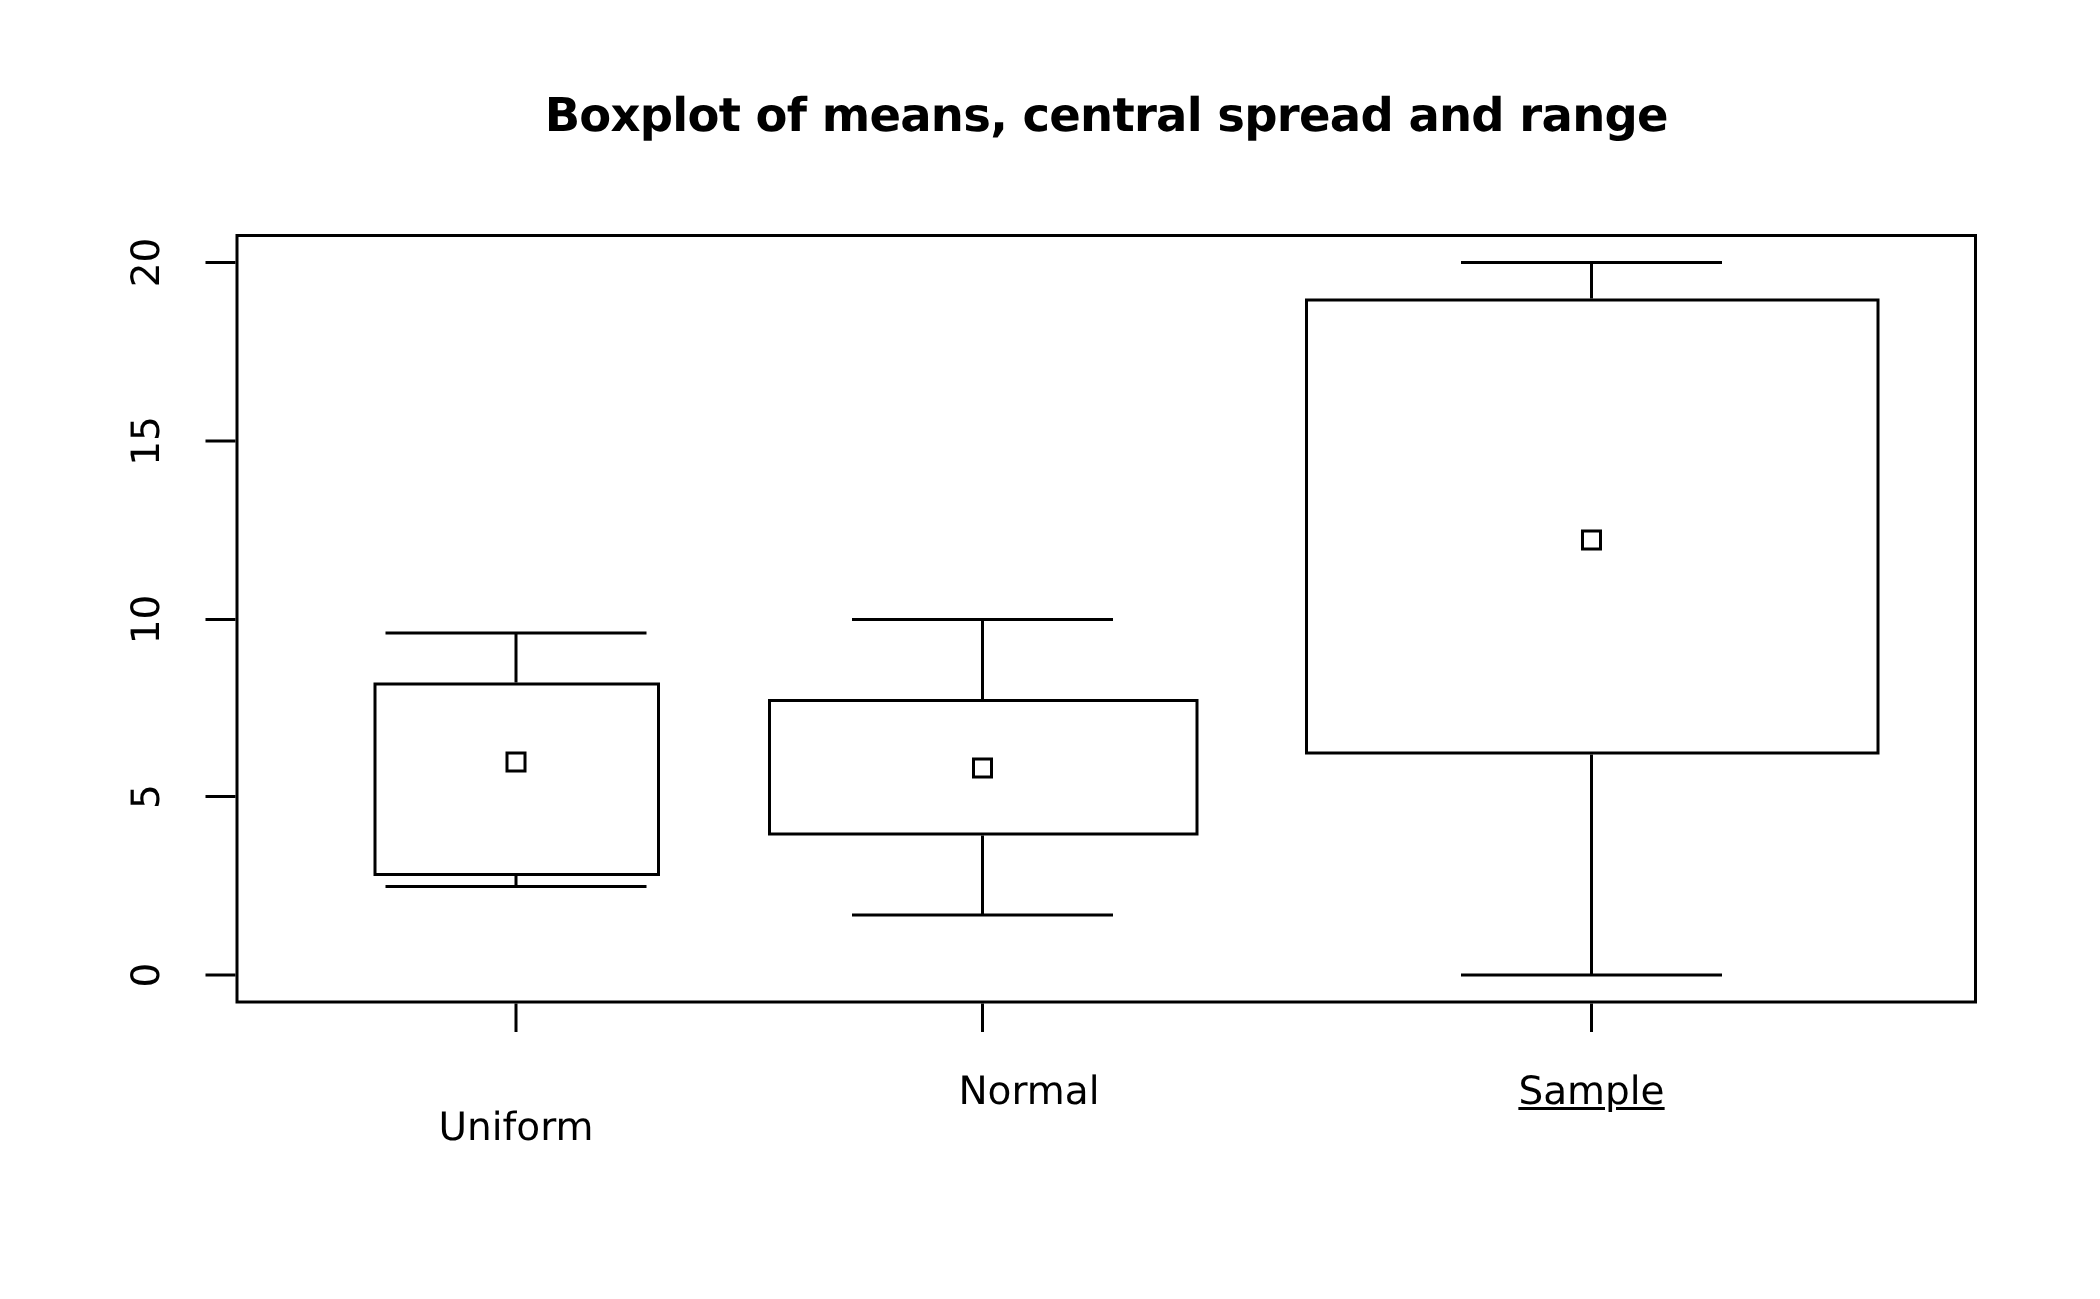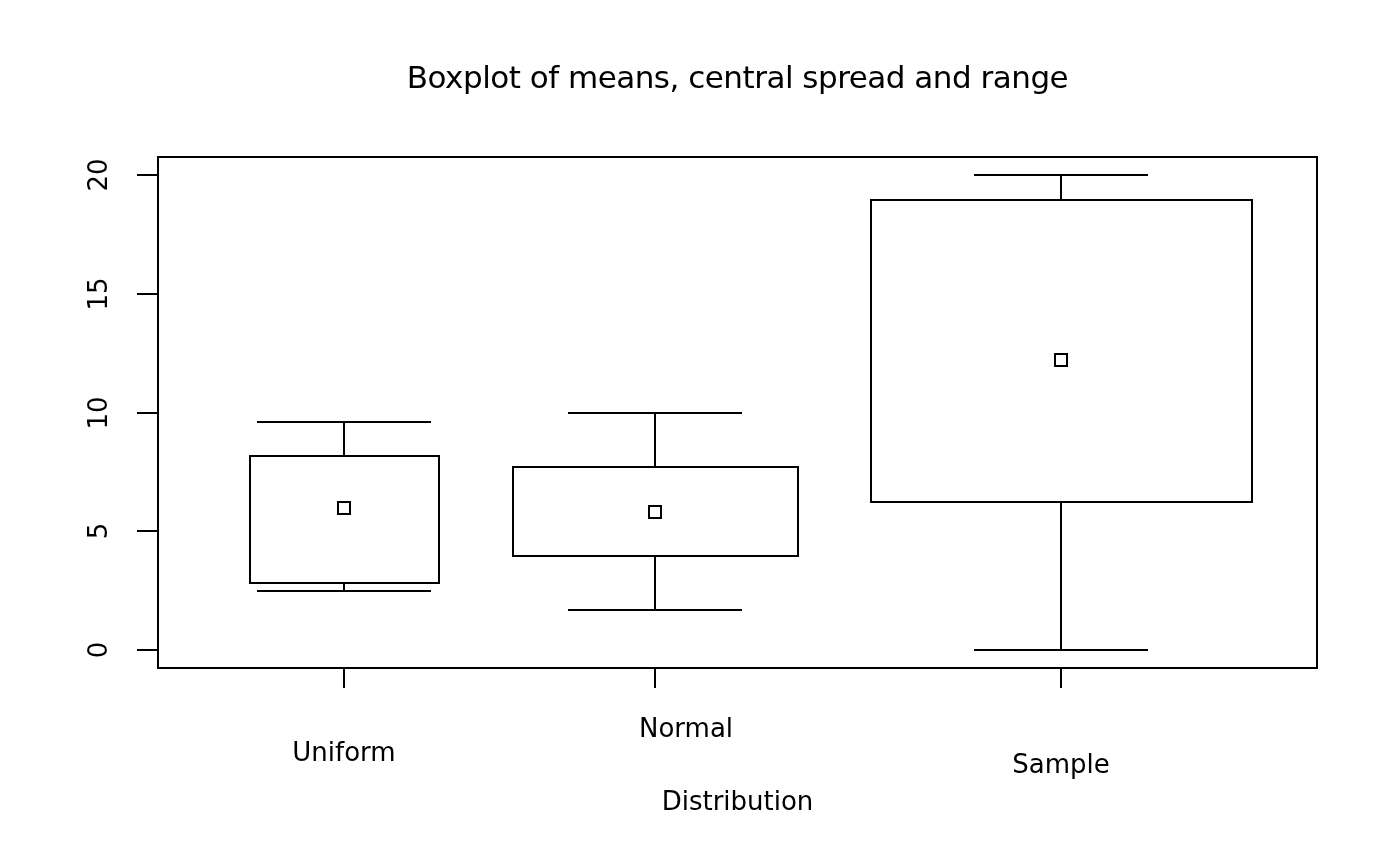--- a/index.html
+++ b/index.html
@@ -12,21 +12,21 @@
     color: #000000;
     overflow: hidden;
   }
   .chart-title {
     position: absolute;
     left: 157px;
     top: 59px;
     width: 1161px;
     text-align: center;
     font-size: 31px;
-    font-weight: normal;
+    font-weight: bold;
     letter-spacing: -0.5px;
     white-space: nowrap;
   }
   .x-axis-title {
     position: absolute;
     left: 157px;
     top: 786px;
     width: 1161px;
     text-align: center;
     font-size: 26px;
@@ -86,34 +86,33 @@
       <div class="y-tick-label" style="left: 98px; top: 412.5px;">10</div>
       <div class="hline" style="left: 137px; top: 292.75px; width: 20px;"></div>
       <div class="y-tick-label" style="left: 98px; top: 293.75px;">15</div>
       <div class="hline" style="left: 137px; top: 174px; width: 20px;"></div>
       <div class="y-tick-label" style="left: 98px; top: 175px;">20</div>
       <div class="vline" style="left: 343px; top: 669px; height: 19px;"></div>
       <div class="x-cat-label" style="left: 344px; top: 728px; margin-top: 24px;">Uniform</div>
       <div class="vline" style="left: 654px; top: 669px; height: 19px;"></div>
       <div class="x-cat-label" style="left: 686px; top: 728px;">Normal</div>
       <div class="vline" style="left: 1060px; top: 669px; height: 19px;"></div>
-      <div class="x-cat-label" style="left: 1061px; top: 764px;">Sample</div>
+      <div class="x-cat-label" style="left: 1061px; top: 728px; text-decoration: underline;">Sample</div>
       <div class="vline" style="left: 343px; top: 422px; height: 33.25px;"></div>
       <div class="hline" style="left: 257px; top: 421px; width: 174px;"></div>
       <div class="vline" style="left: 343px; top: 583.5px; height: 7.125px;"></div>
       <div class="hline" style="left: 257px; top: 589.625px; width: 174px;"></div>
       <div class="bp-box" style="left: 248.5px; top: 455.25px; width: 191px; height: 128.25px;"></div>
       <div class="mean-marker" style="left: 337px; top: 500.5px;"></div>
       <div class="vline" style="left: 654px; top: 412.5px; height: 53.4375px;"></div>
       <div class="hline" style="left: 568px; top: 411.5px; width: 174px;"></div>
       <div class="vline" style="left: 654px; top: 557.375px; height: 52.25px;"></div>
       <div class="hline" style="left: 568px; top: 608.625px; width: 174px;"></div>
       <div class="bp-box" style="left: 511.5px; top: 465.938px; width: 287px; height: 91.4375px;"></div>
       <div class="mean-marker" style="left: 648px; top: 505.25px;"></div>
       <div class="vline" style="left: 1060px; top: 175px; height: 23.75px;"></div>
       <div class="hline" style="left: 974px; top: 174px; width: 174px;"></div>
       <div class="vline" style="left: 1060px; top: 502.75px; height: 147.25px;"></div>
       <div class="hline" style="left: 974px; top: 649px; width: 174px;"></div>
       <div class="bp-box" style="left: 869.5px; top: 198.75px; width: 383px; height: 304px;"></div>
       <div class="mean-marker" style="left: 1054px; top: 353.25px;"></div>
     </div>
-  <div class="x-axis-title">Distribution</div>
 </div>
 
 </body></html>

